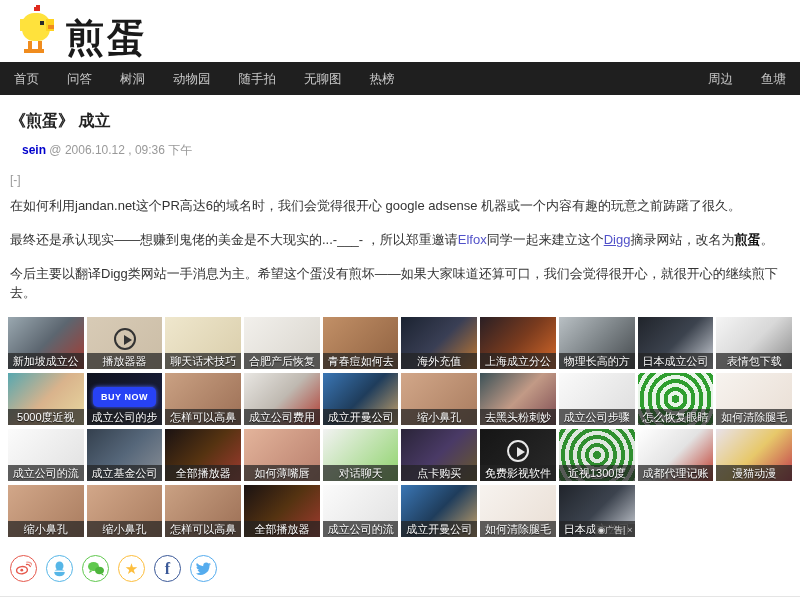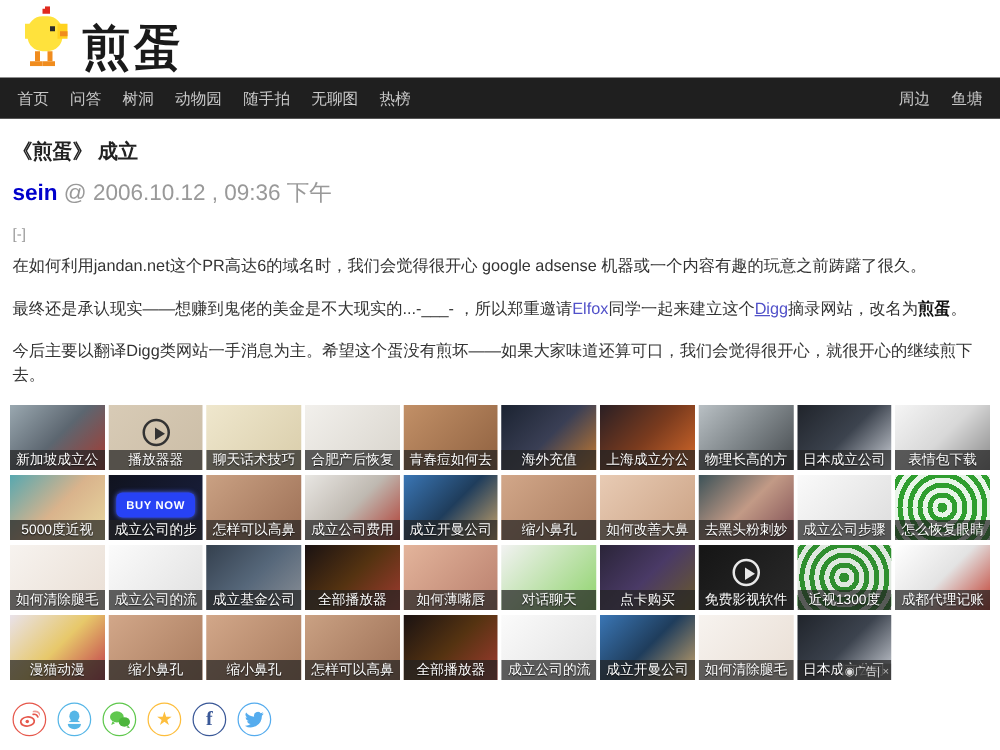--- a/index.html
+++ b/index.html
@@ -7,27 +7,27 @@
     font-family:"Liberation Sans","DejaVu Sans",sans-serif; }
 
   
   .header { height:62px; display:flex; align-items:center; padding-left:14px; }
   .logo-wrap { display:flex; align-items:flex-end; gap:6px; }
   .logo-title { font-size:38px; font-weight:bold; color:#1a1a1a; letter-spacing:3px; line-height:1; }
 
   
   .nav { height:33px; background:#1f1f1f; display:flex; align-items:center;
     justify-content:space-between; padding:0 14px; }
-  .nav ul { list-style:none; display:flex; gap:17px; }
+  .nav ul { list-style:none; display:flex; gap:28px; }
   .nav a { color:#c9c9c9; font-size:12.5px; text-decoration:none; cursor:pointer; }
 
   
   .content { padding:12px 8px 0 8px; }
   .article-title { font-size:16px; font-weight:bold; color:#222; margin:4px 0 10px 2px; }
-  .byline { font-size:18px; color:#999; margin-left:2px; }
+  .byline { font-size:12px; color:#999; margin-left:14px; }
   .byline .author { color:#0000cc; font-weight:bold; text-decoration:none; cursor:pointer; }
   .collapse { font-size:12px; color:#999; margin:14px 0 10px 2px; cursor:pointer; }
   .para { font-size:13px; color:#333; margin:0 0 15px 2px; line-height:1.45; }
   .para a { color:#5151c9; text-decoration:none; cursor:pointer; }
   .para .u { text-decoration:underline; }
   .para b { color:#111; }
 
   
   .grid { display:grid; grid-template-columns:repeat(10,1fr); gap:4px 3px;
     width:784px; margin:4px 8px 0 8px; }
@@ -155,23 +155,20 @@
     </div>
     <div class="cell" style="background: linear-gradient(135deg, rgb(232, 230, 226), rgb(191, 185, 177), rgb(176, 58, 48));">
       <span class="cap">成立公司费用</span>
     </div>
     <div class="cell" style="background: linear-gradient(135deg, rgb(58, 118, 181), rgb(31, 61, 92), rgb(201, 164, 106));">
       <span class="cap">成立开曼公司</span>
     </div>
     <div class="cell" style="background: linear-gradient(135deg, rgb(210, 167, 137), rgb(169, 124, 95));">
       <span class="cap">缩小鼻孔</span>
     </div>
-    <div class="cell" style="background: linear-gradient(135deg, rgb(232, 203, 180), rgb(202, 161, 131));">
-      <span class="cap">如何改善大鼻</span>
-    </div>
     <div class="cell" style="background: linear-gradient(135deg, rgb(60, 82, 88), rgb(194, 154, 134), rgb(125, 75, 82));">
       <span class="cap">去黑头粉刺妙</span>
     </div>
     <div class="cell" style="background: linear-gradient(135deg, rgb(250, 250, 250), rgb(220, 220, 220));">
       <span class="cap">成立公司步骤</span>
     </div>
     <div class="cell" style="background: repeating-radial-gradient(circle, rgb(47, 158, 47) 0px, rgb(47, 158, 47) 4px, rgb(232, 245, 232) 4px, rgb(232, 245, 232) 8px);">
       <span class="cap">怎么恢复眼睛</span>
     </div>
     <div class="cell" style="background: linear-gradient(135deg, rgb(247, 243, 239), rgb(233, 222, 212));">

